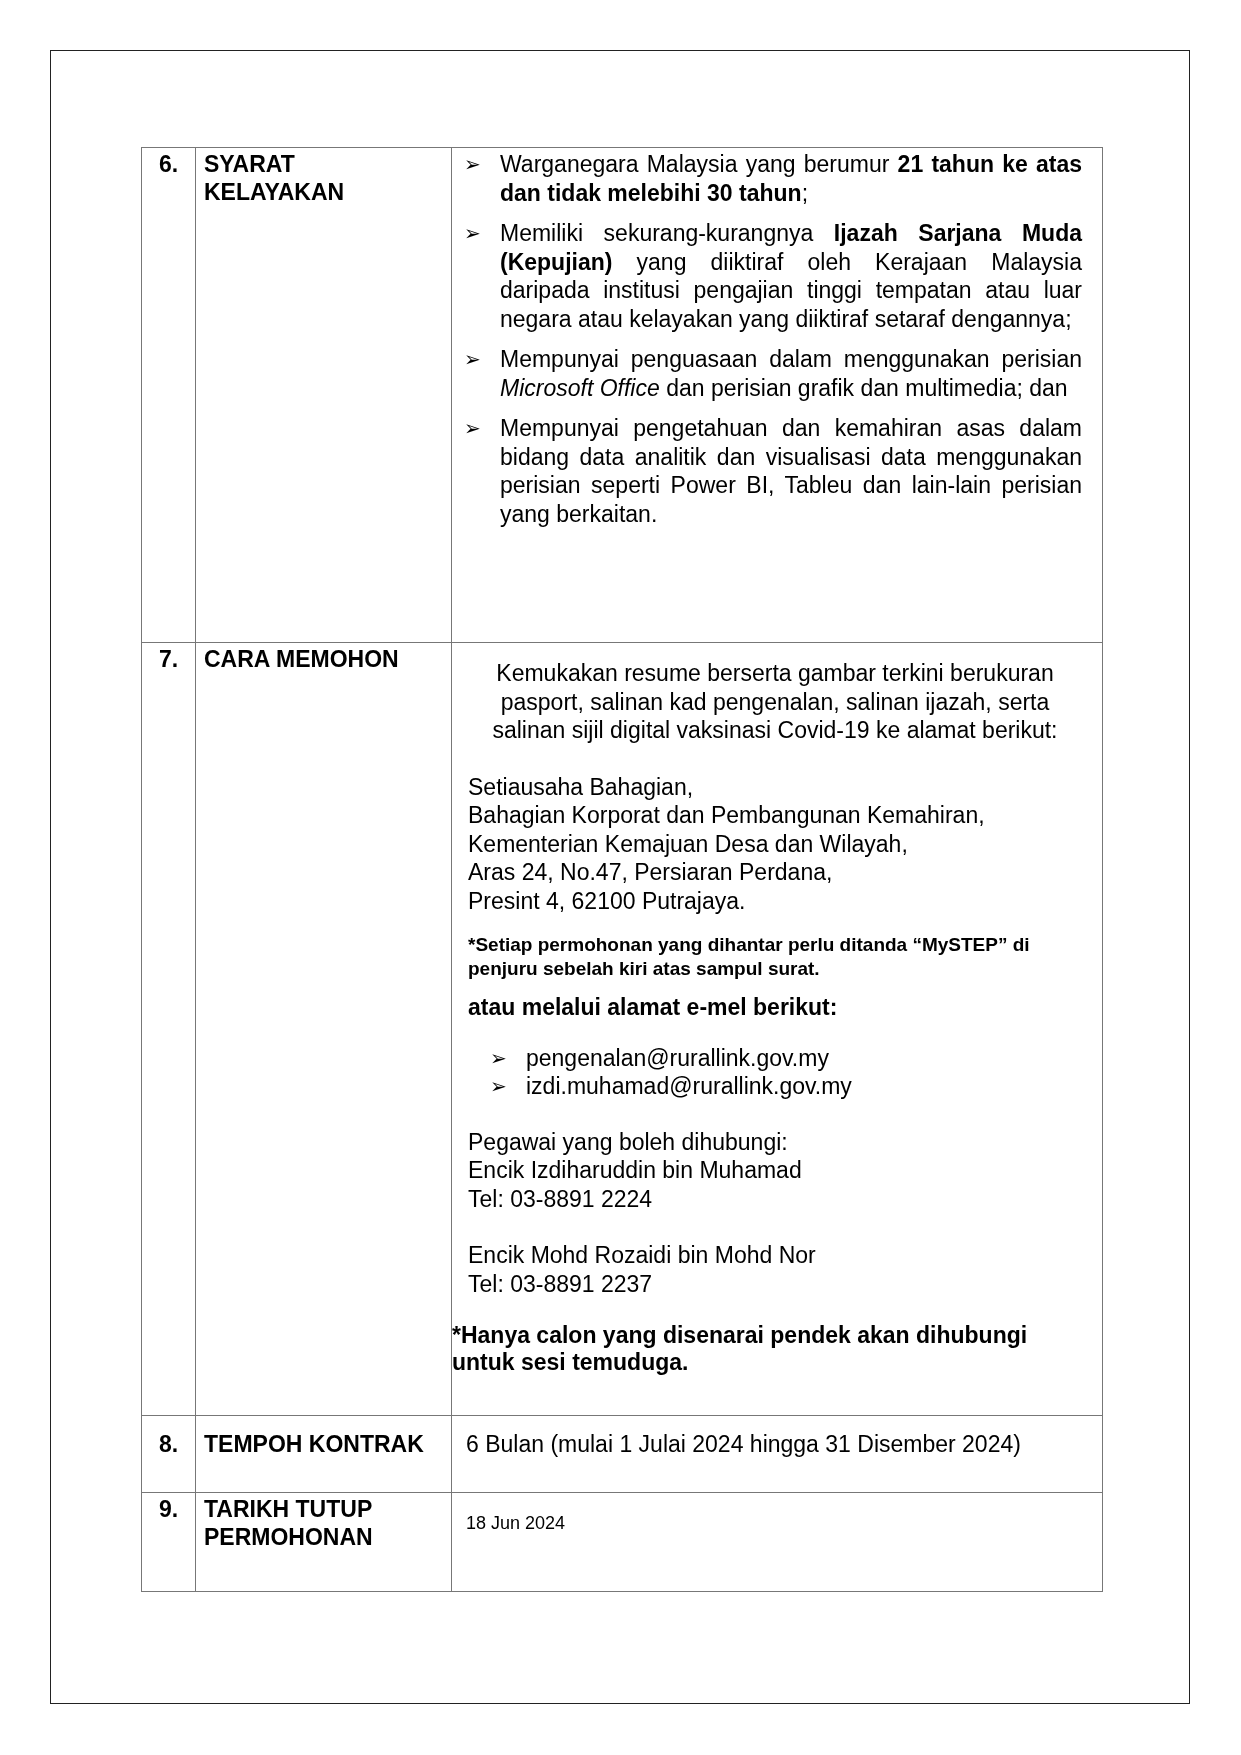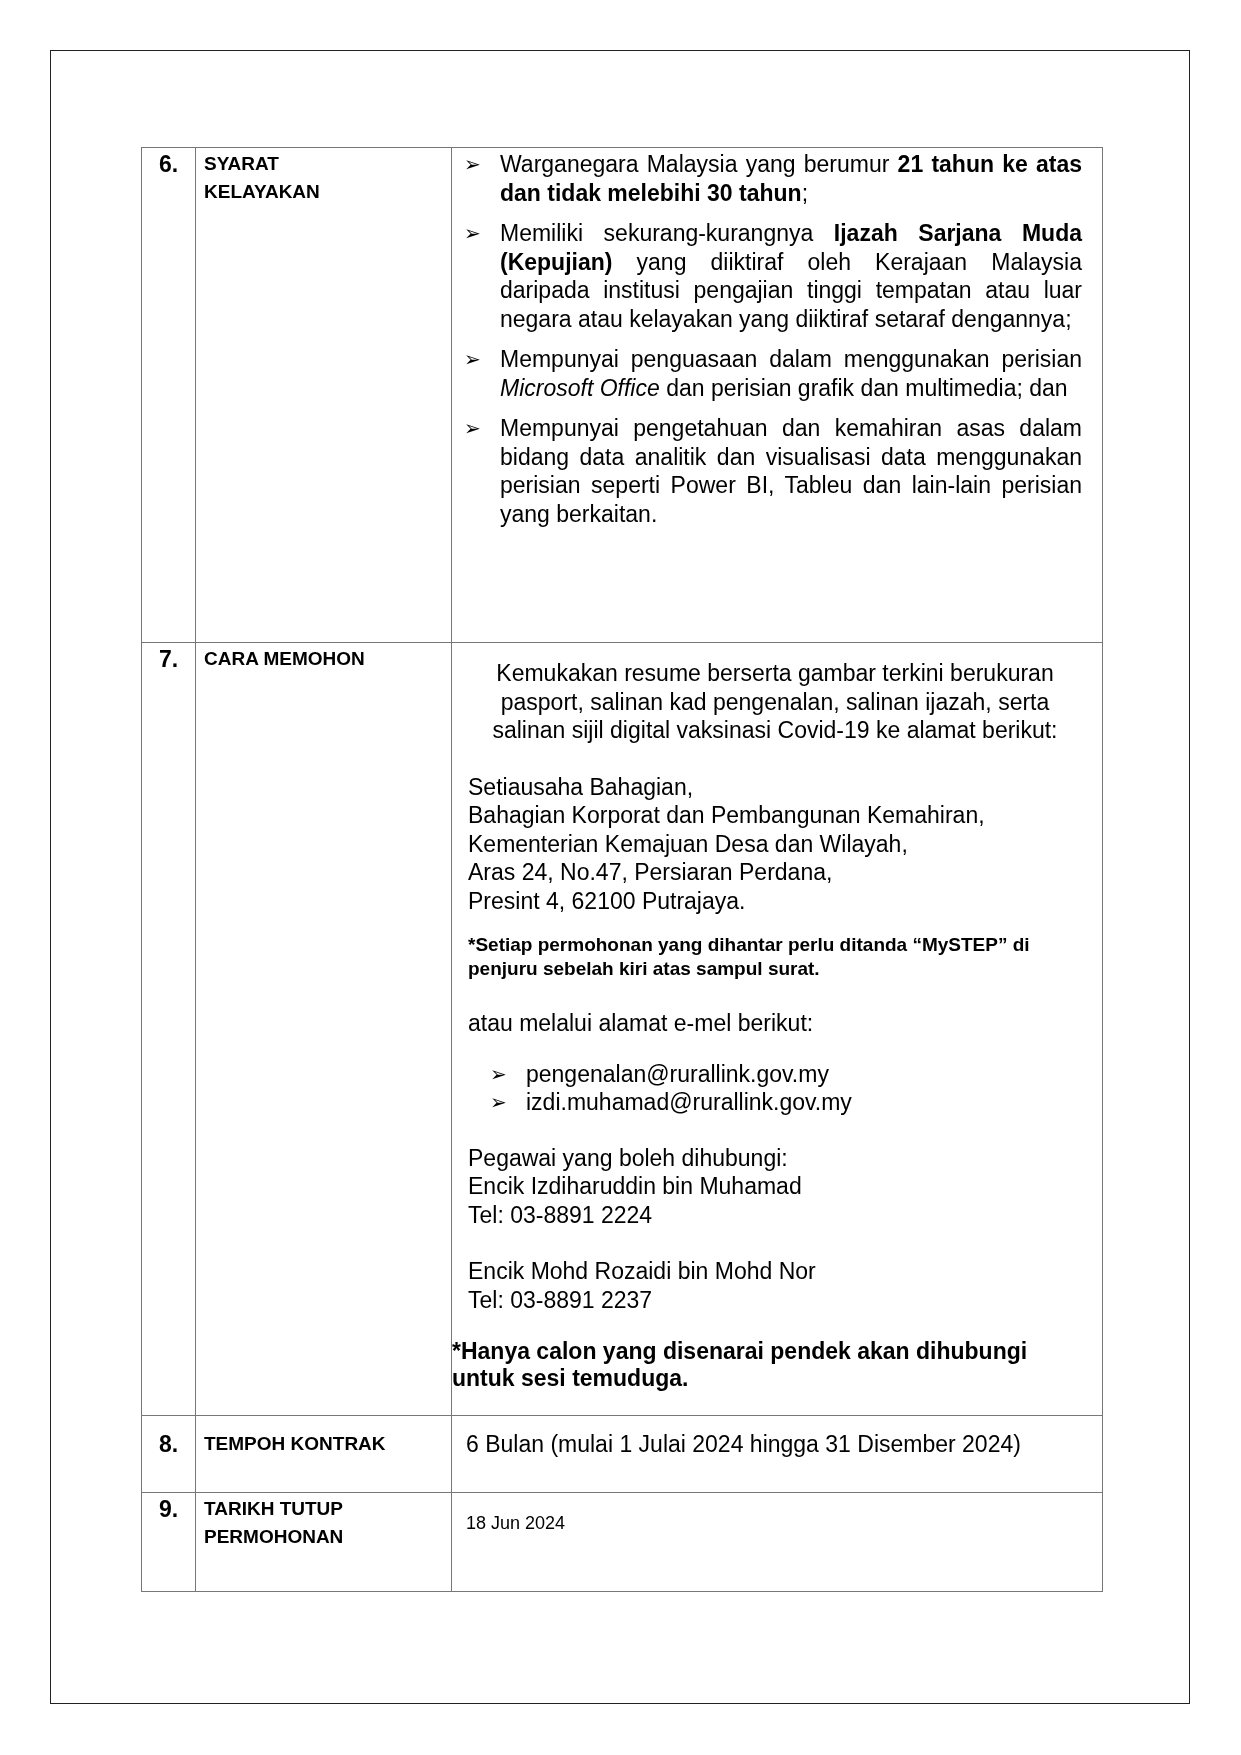--- a/index.html
+++ b/index.html
@@ -2,21 +2,21 @@
 <html><head>
   <meta charset="utf-8">
   <style>
     html, body { margin: 0; padding: 0; background: #ffffff; }
     body { width: 1241px; height: 1755px; position: relative; font-family: "Liberation Sans", sans-serif; color: #000; overflow: hidden; }
     .frame { position: absolute; left: 50px; top: 50px; width: 1140px; height: 1654px; border: 1.5px solid #222; box-sizing: border-box; }
     table.doc { position: absolute; left: 141px; top: 147px; width: 961px; border-collapse: collapse; table-layout: fixed; }
     table.doc td { border: 1.5px solid #777; vertical-align: top; padding: 0; }
     col.c1 { width: 54px; } col.c2 { width: 256px; } col.c3 { width: 651px; }
     .num { font-weight: bold; font-size: 23px; text-align: center; padding-top: 2px !important; line-height: 28px; }
-    .head { font-weight: bold; font-size: 19px; line-height: 28px; padding: 2px 8px 0 8px !important; }
+    .head { font-weight: bold; font-size: 23px; line-height: 28px; padding: 2px 8px 0 8px !important; }
     .body-text { font-size: 23px; line-height: 28.5px; }
     .bul { list-style: none; margin: 0; padding: 2px 20px 0 12px; }
     .bul li { position: relative; padding-left: 36px; text-align: justify; margin-bottom: 12px; }
     .bul li .arrow { position: absolute; left: 0; top: 0; font-size: 20px; }
     .r6 td { height: 492px; }
     .r7 td { height: 770px; }
     .r8 td { height: 62px; }
     .r9 td { height: 82px; }
     .c3pad { padding: 14px 20px 0 16px; }
     .p { margin: 0; }
@@ -70,21 +70,21 @@
         <p class="p" style="margin-top:2px; text-align:center;">Kemukakan resume berserta gambar terkini berukuran pasport, salinan kad pengenalan, salinan ijazah, serta salinan sijil digital vaksinasi Covid-19 ke alamat berikut:</p>
         <div class="gap"></div>
         <div>
           <div>Setiausaha Bahagian,</div>
           <div>Bahagian Korporat dan Pembangunan Kemahiran,</div>
           <div>Kementerian Kemajuan Desa dan Wilayah,</div>
           <div>Aras 24, No.47, Persiaran Perdana,</div>
           <div>Presint 4, 62100 Putrajaya.</div>
         </div>
         <p class="note-small">*Setiap permohonan yang dihantar perlu ditanda “MySTEP” di penjuru sebelah kiri atas sampul surat.</p>
-        <p class="p" style="margin-top:28px;">atau melalui alamat e-mel berikut:</p>
+        <p class="p" style="margin-top:12px;font-weight:bold;">atau melalui alamat e-mel berikut:</p>
         <ul class="emails">
           <li>
             <span class="arrow">➢</span>
             <span>pengenalan@rurallink.gov.my</span>
           </li>
           <li>
             <span class="arrow">➢</span>
             <span>izdi.muhamad@rurallink.gov.my</span>
           </li>
         </ul>

